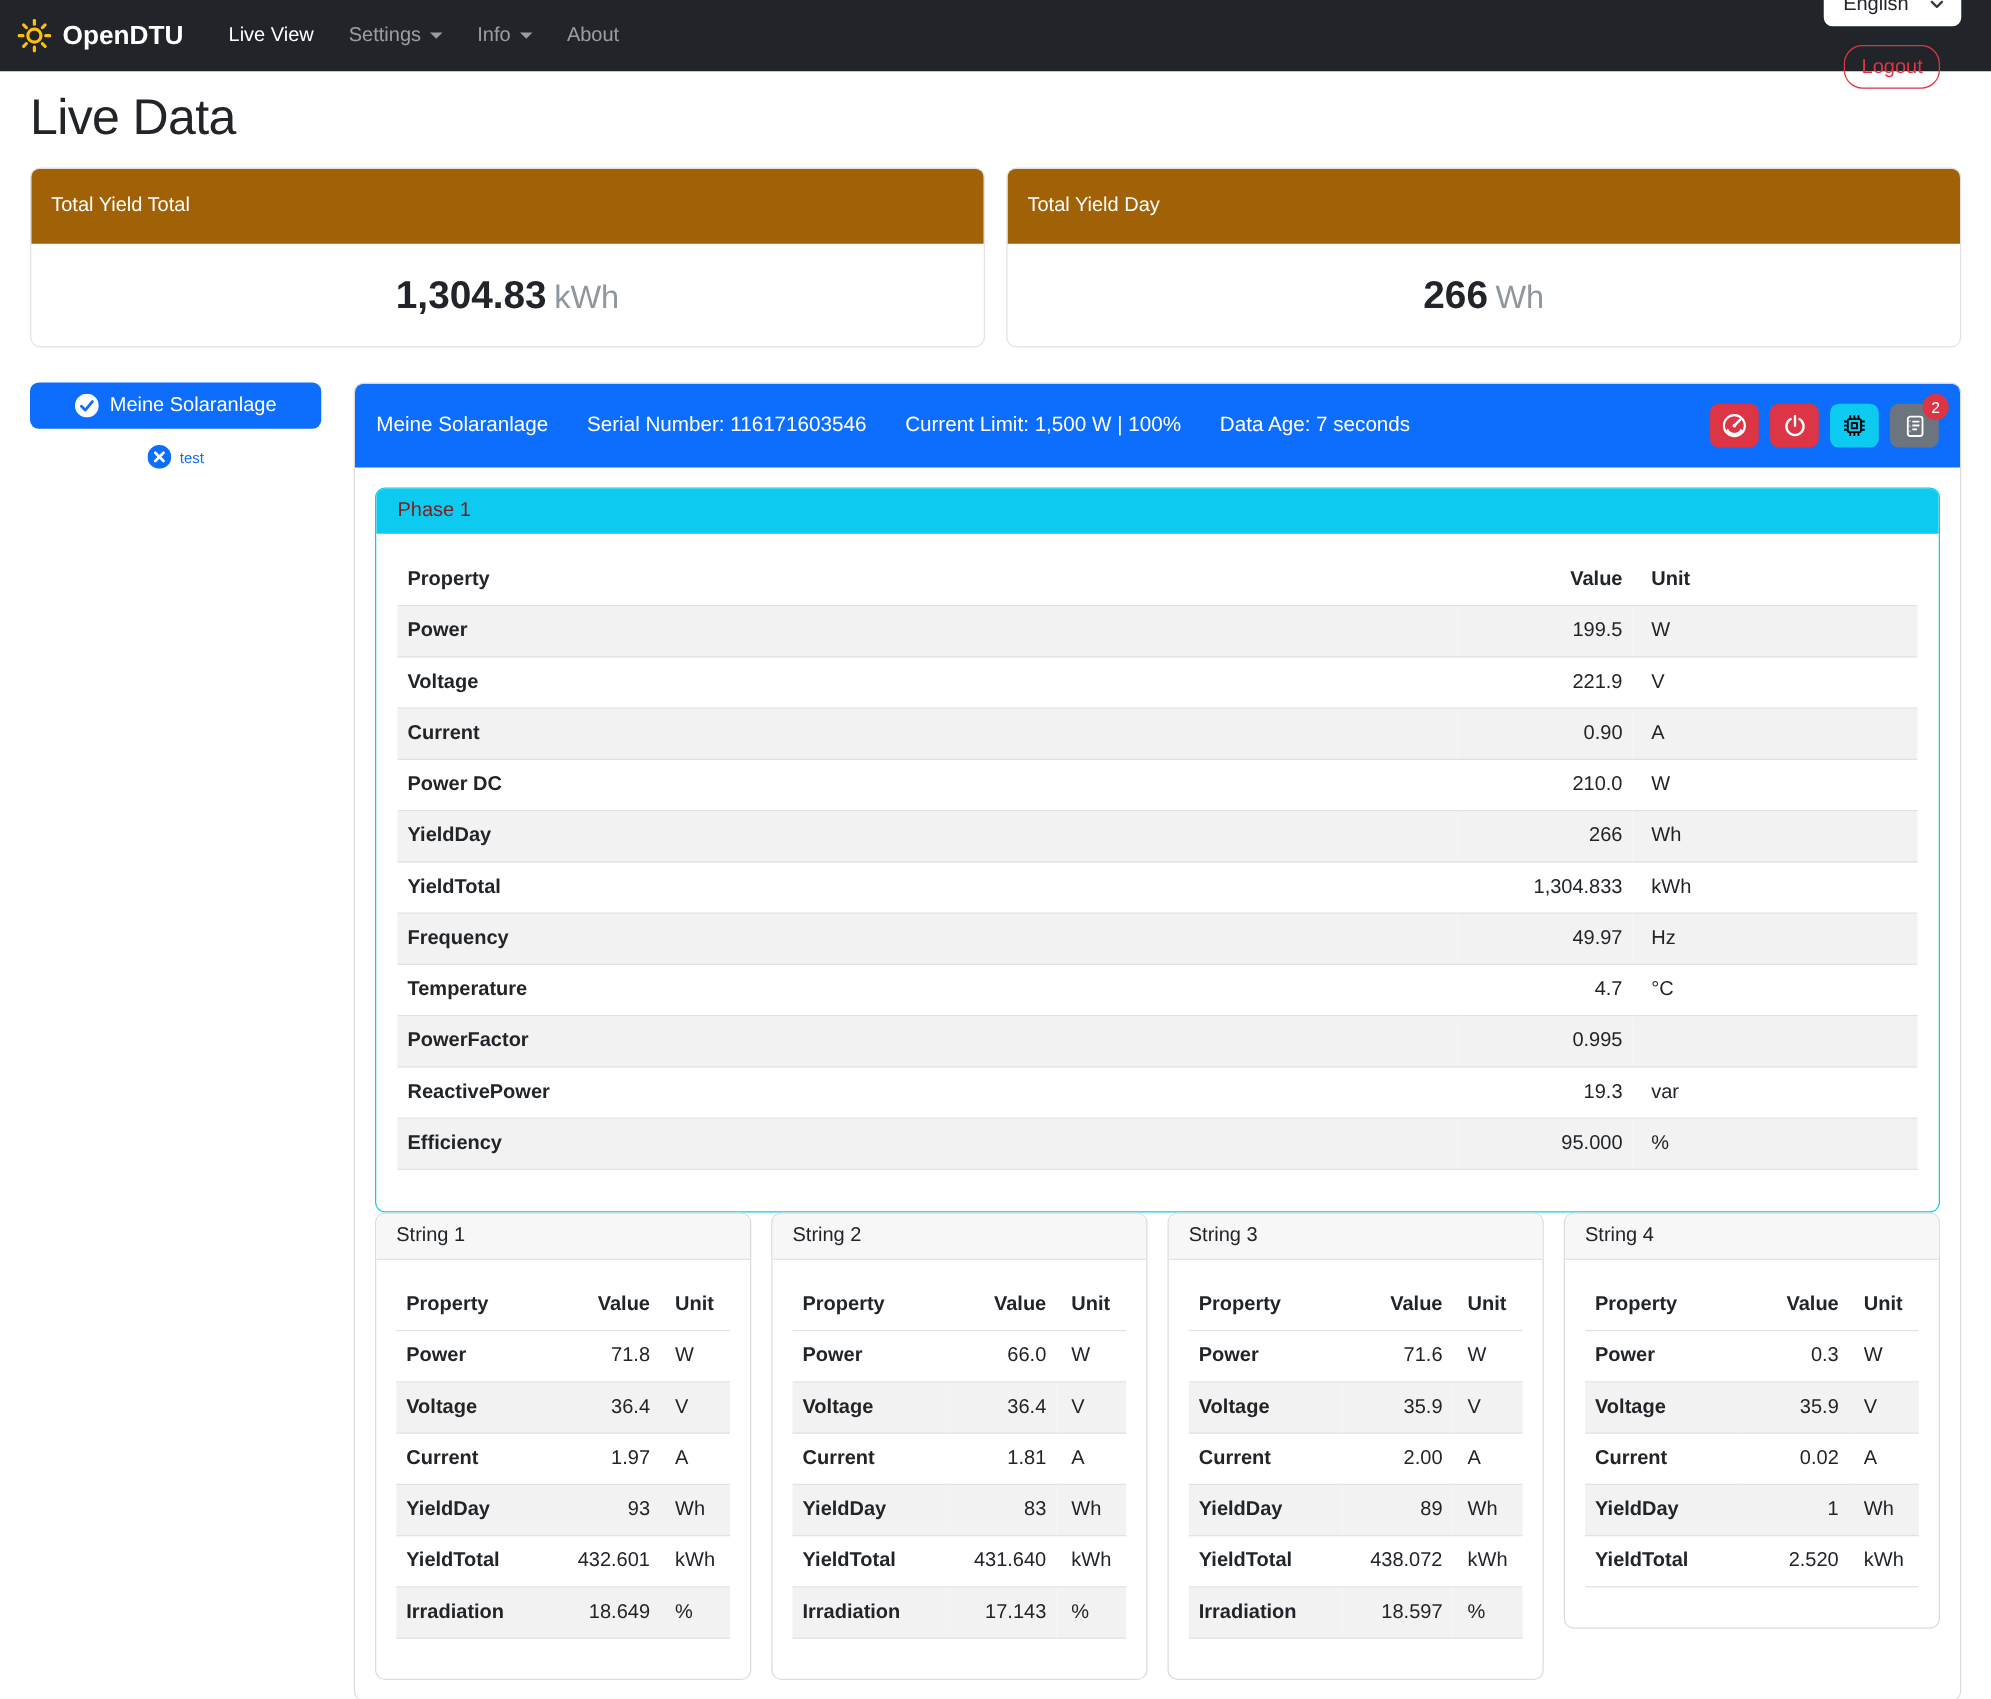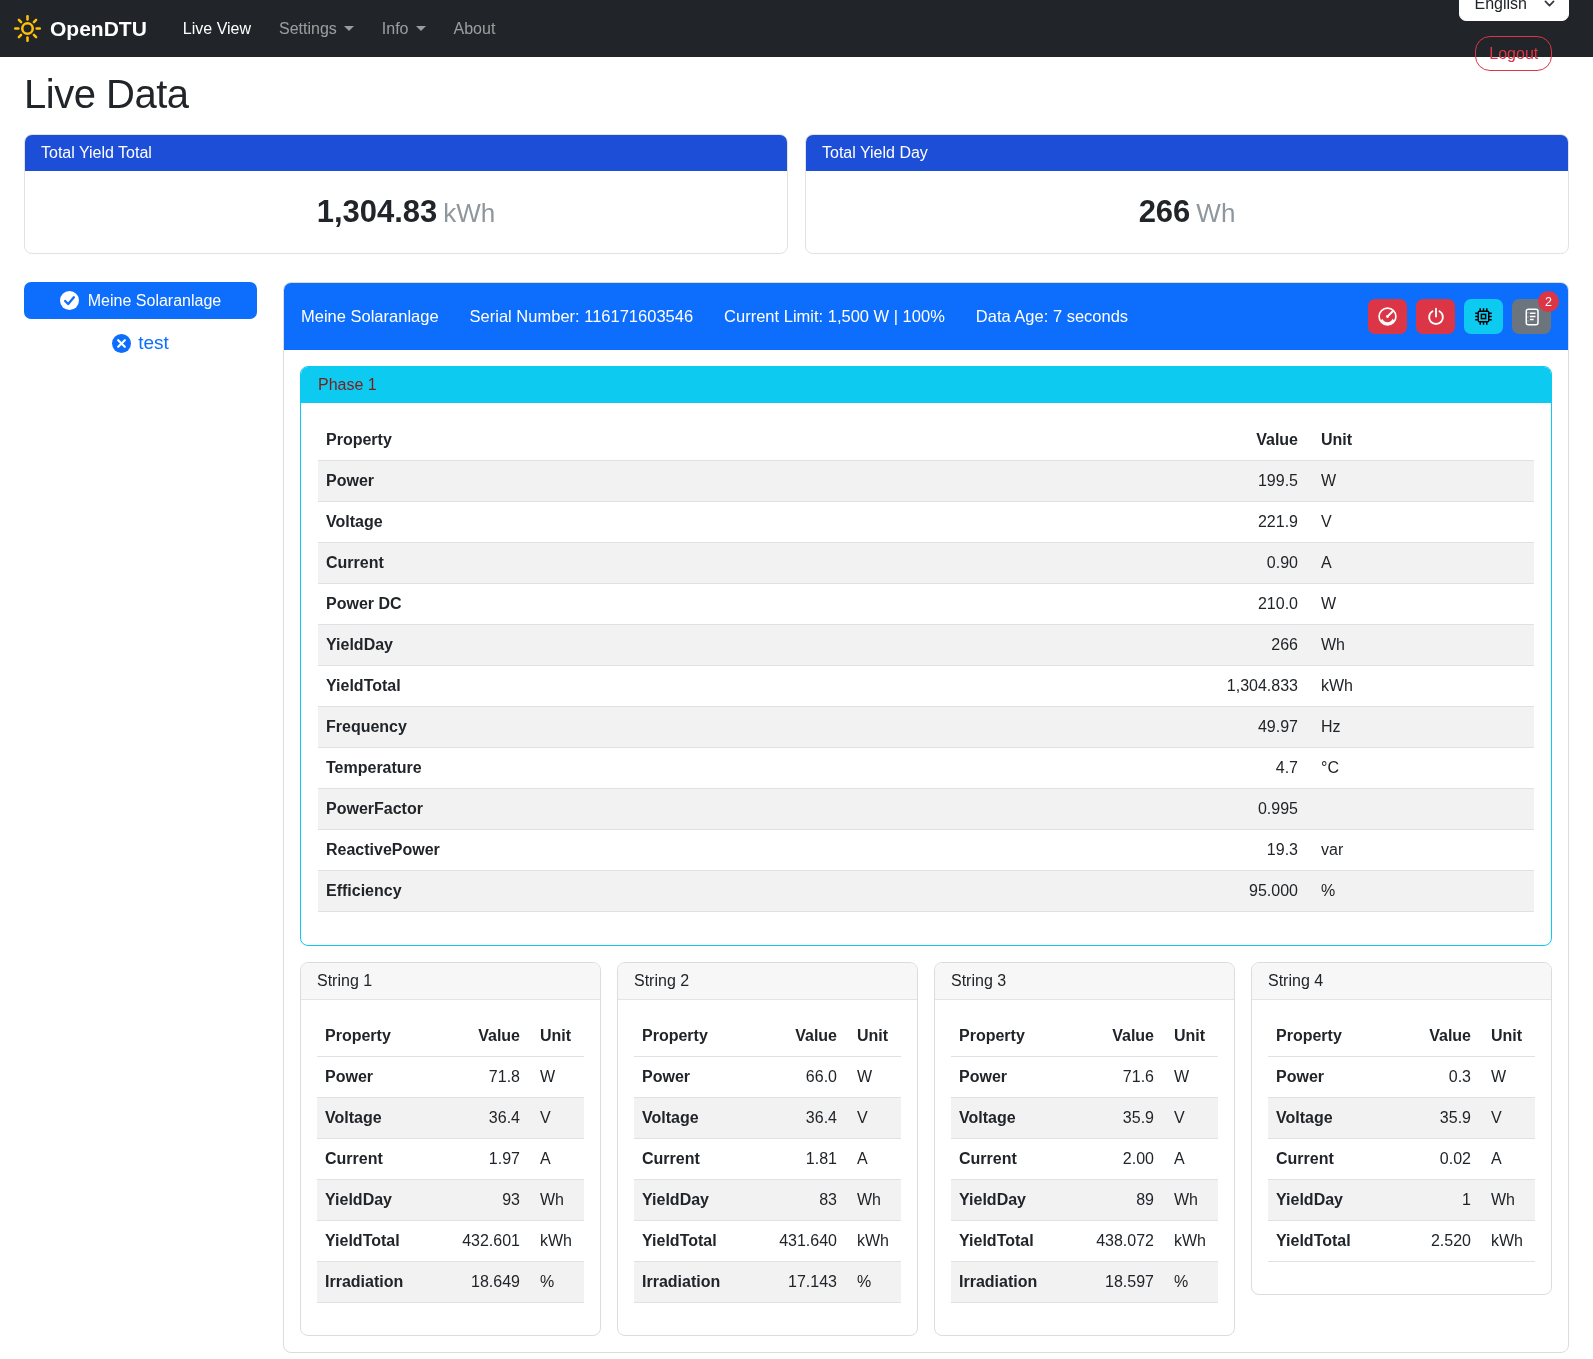--- a/index.html
+++ b/index.html
@@ -44,36 +44,36 @@
     background: transparent; border: 1px solid #dc3545; color: #dc3545;
     border-radius: 15px; height: 35px; padding: 0 13px; font-size: 16px; cursor: pointer;
   }
 
   
   .container { padding: 0 24px; }
   h1.page-title { font-size: 40px; font-weight: 400; margin: 15px 0 17px; letter-spacing: -0.5px; }
 
   .summary-row { display: flex; gap: 17px; }
   .sum-card { flex: 1; border: 1px solid #e2e2e2; border-radius: 8px; overflow: hidden; background: #fff; }
-  .sum-head { background: #1d4ed8; color: #fff; padding: 9px 16px; font-size: 16px; }
+  .sum-head { background: #a16207; color: #fff; padding: 21px 16px; font-size: 16px; }
   .sum-body { padding: 23px 16px; text-align: center; }
   .sum-value { font-size: 31px; font-weight: 600; color: #212529; }
   .sum-unit { font-size: 26px; font-weight: 500; color: #8f979e; margin-left: 6px; }
 
   .content-row { display: flex; align-items: flex-start; gap: 26px; margin-top: 28px; padding-bottom: 28px; }
   .sidebar { width: 233px; flex: none; }
   .inv-btn {
     width: 100%; height: 37px; background: #0d6efd; color: #fff;
     border: none; border-radius: 7px; font-size: 16px; cursor: pointer;
     display: flex; align-items: center; justify-content: center; gap: 9px;
     font-family: inherit;
   }
   .inv-test {
     margin-top: 13px; display: flex; align-items: center; justify-content: center;
-    gap: 7px; color: #0d6efd; font-size: 19px; cursor: pointer;
+    gap: 7px; color: #0d6efd; font-size: 12px; cursor: pointer;
   }
 
   
   .main-card { flex: 1; border: 1px solid #dcdcdc; border-radius: 8px; overflow: hidden; background: #fff; }
   .main-card-header {
     background: #0d6efd; color: #fff; height: 67px;
     display: flex; align-items: center; gap: 31px;
     padding: 0 17px; font-size: 16.5px;
   }
   .hdr-buttons { margin-left: auto; display: flex; gap: 9px; }
@@ -105,21 +105,21 @@
   .tbl td.prop { font-weight: 700; }
   .tbl th.val, .tbl td.val { text-align: right; }
   .phase-tbl th.val, .phase-tbl td.val { width: 140px; }
   .phase-tbl th.unit, .phase-tbl td.unit { width: 228px; padding-left: 15px; }
   .phase-tbl tbody tr:nth-child(odd) { background: #f2f2f2; }
   .str-tbl tbody tr:nth-child(even) { background: #f2f2f2; }
   .str-tbl th.val, .str-tbl td.val { width: 88px; }
   .str-tbl th.unit, .str-tbl td.unit { width: 56px; padding-left: 12px; }
 
   
-  .strings-row { display: flex; gap: 16px; margin-top: 16px; align-items: flex-start; }
+  .strings-row { display: flex; gap: 16px; align-items: flex-start; }
   .str-card { flex: 1; border: 1px solid #dcdcdc; border-radius: 8px; overflow: hidden; background: #fff; }
   .str-header { background: #f7f7f7; border-bottom: 1px solid #e4e4e4; padding: 9px 16px; font-size: 16px; }
   .str-body { padding: 16px; }
 
   svg { display: block; }
 </style>
 </head>
 <body>
 
 <div class="page">

